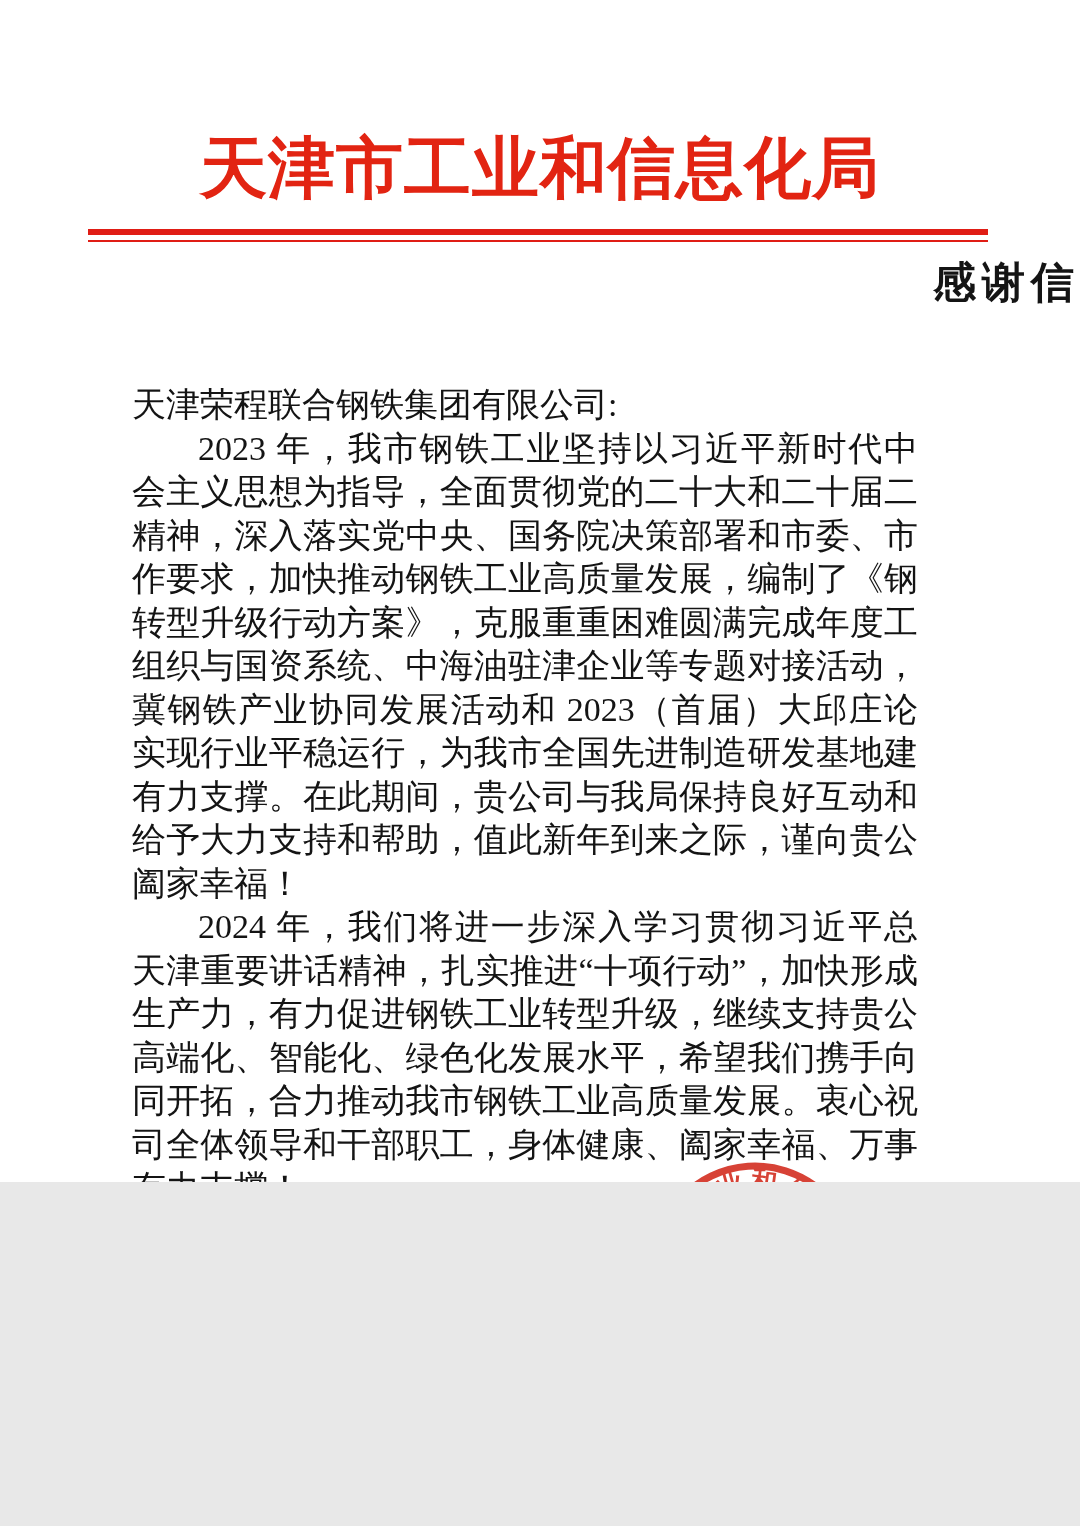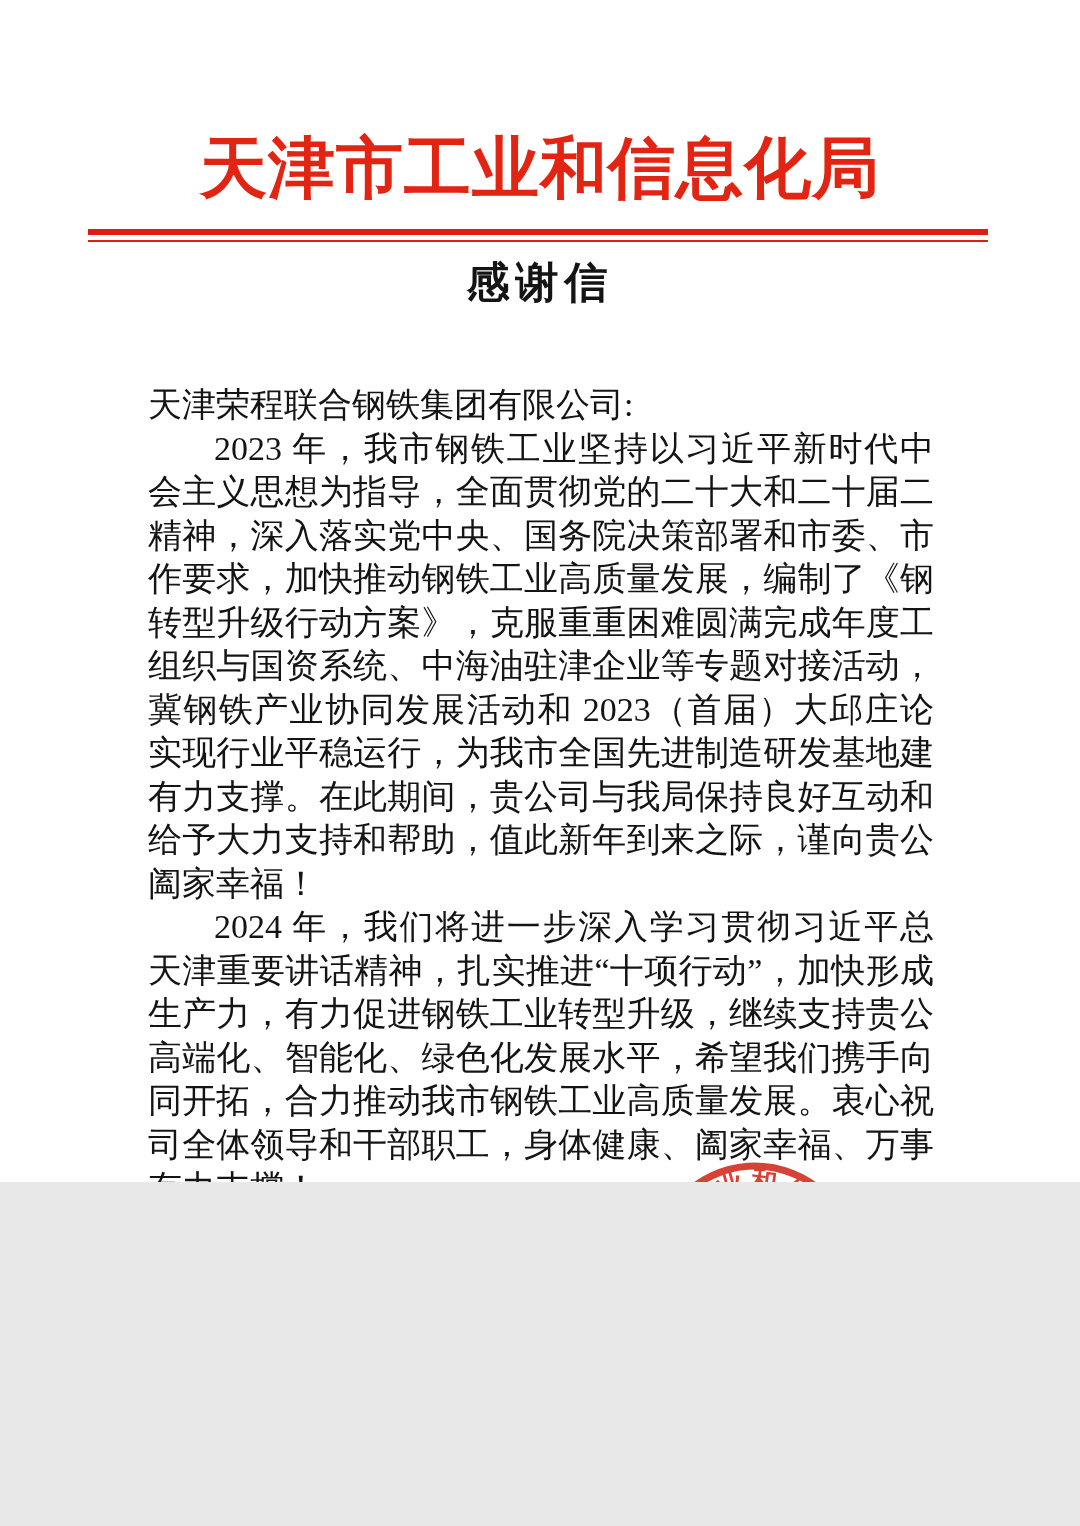--- a/index.html
+++ b/index.html
@@ -29,31 +29,31 @@
   .rule-header { top: 229px; }
   .rule-footer { top: 1393px; }
   .rule-thick { height: 6px; background: var(--rule-red, #e01d15); }
   .rule-thin  { height: 2px; background: var(--rule-red, #e01d15); }
   .rule-header .rule-thin  { margin-top: 5px; }
   .rule-footer .rule-thick { margin-top: 5px; }
 
   .letter-title {
     position: absolute;
     top: 254px; left: 0; right: 0;
-    text-align: center;
+    text-align: right;
     color: var(--ink, #141414);
     font-size: 43px;
     font-weight: 700;
     letter-spacing: 6px;
   }
 
   
   .body {
     position: absolute;
-    top: 383px; left: 148px;
+    top: 383px; left: 132px;
     width: 786px;
     color: var(--ink, #141414);
     font-size: 34px;
   }
   .line {
     height: 43.5px;
     line-height: 43.5px;
     overflow: hidden;
   }
   .line.fill { text-align: justify; text-align-last: justify; }

